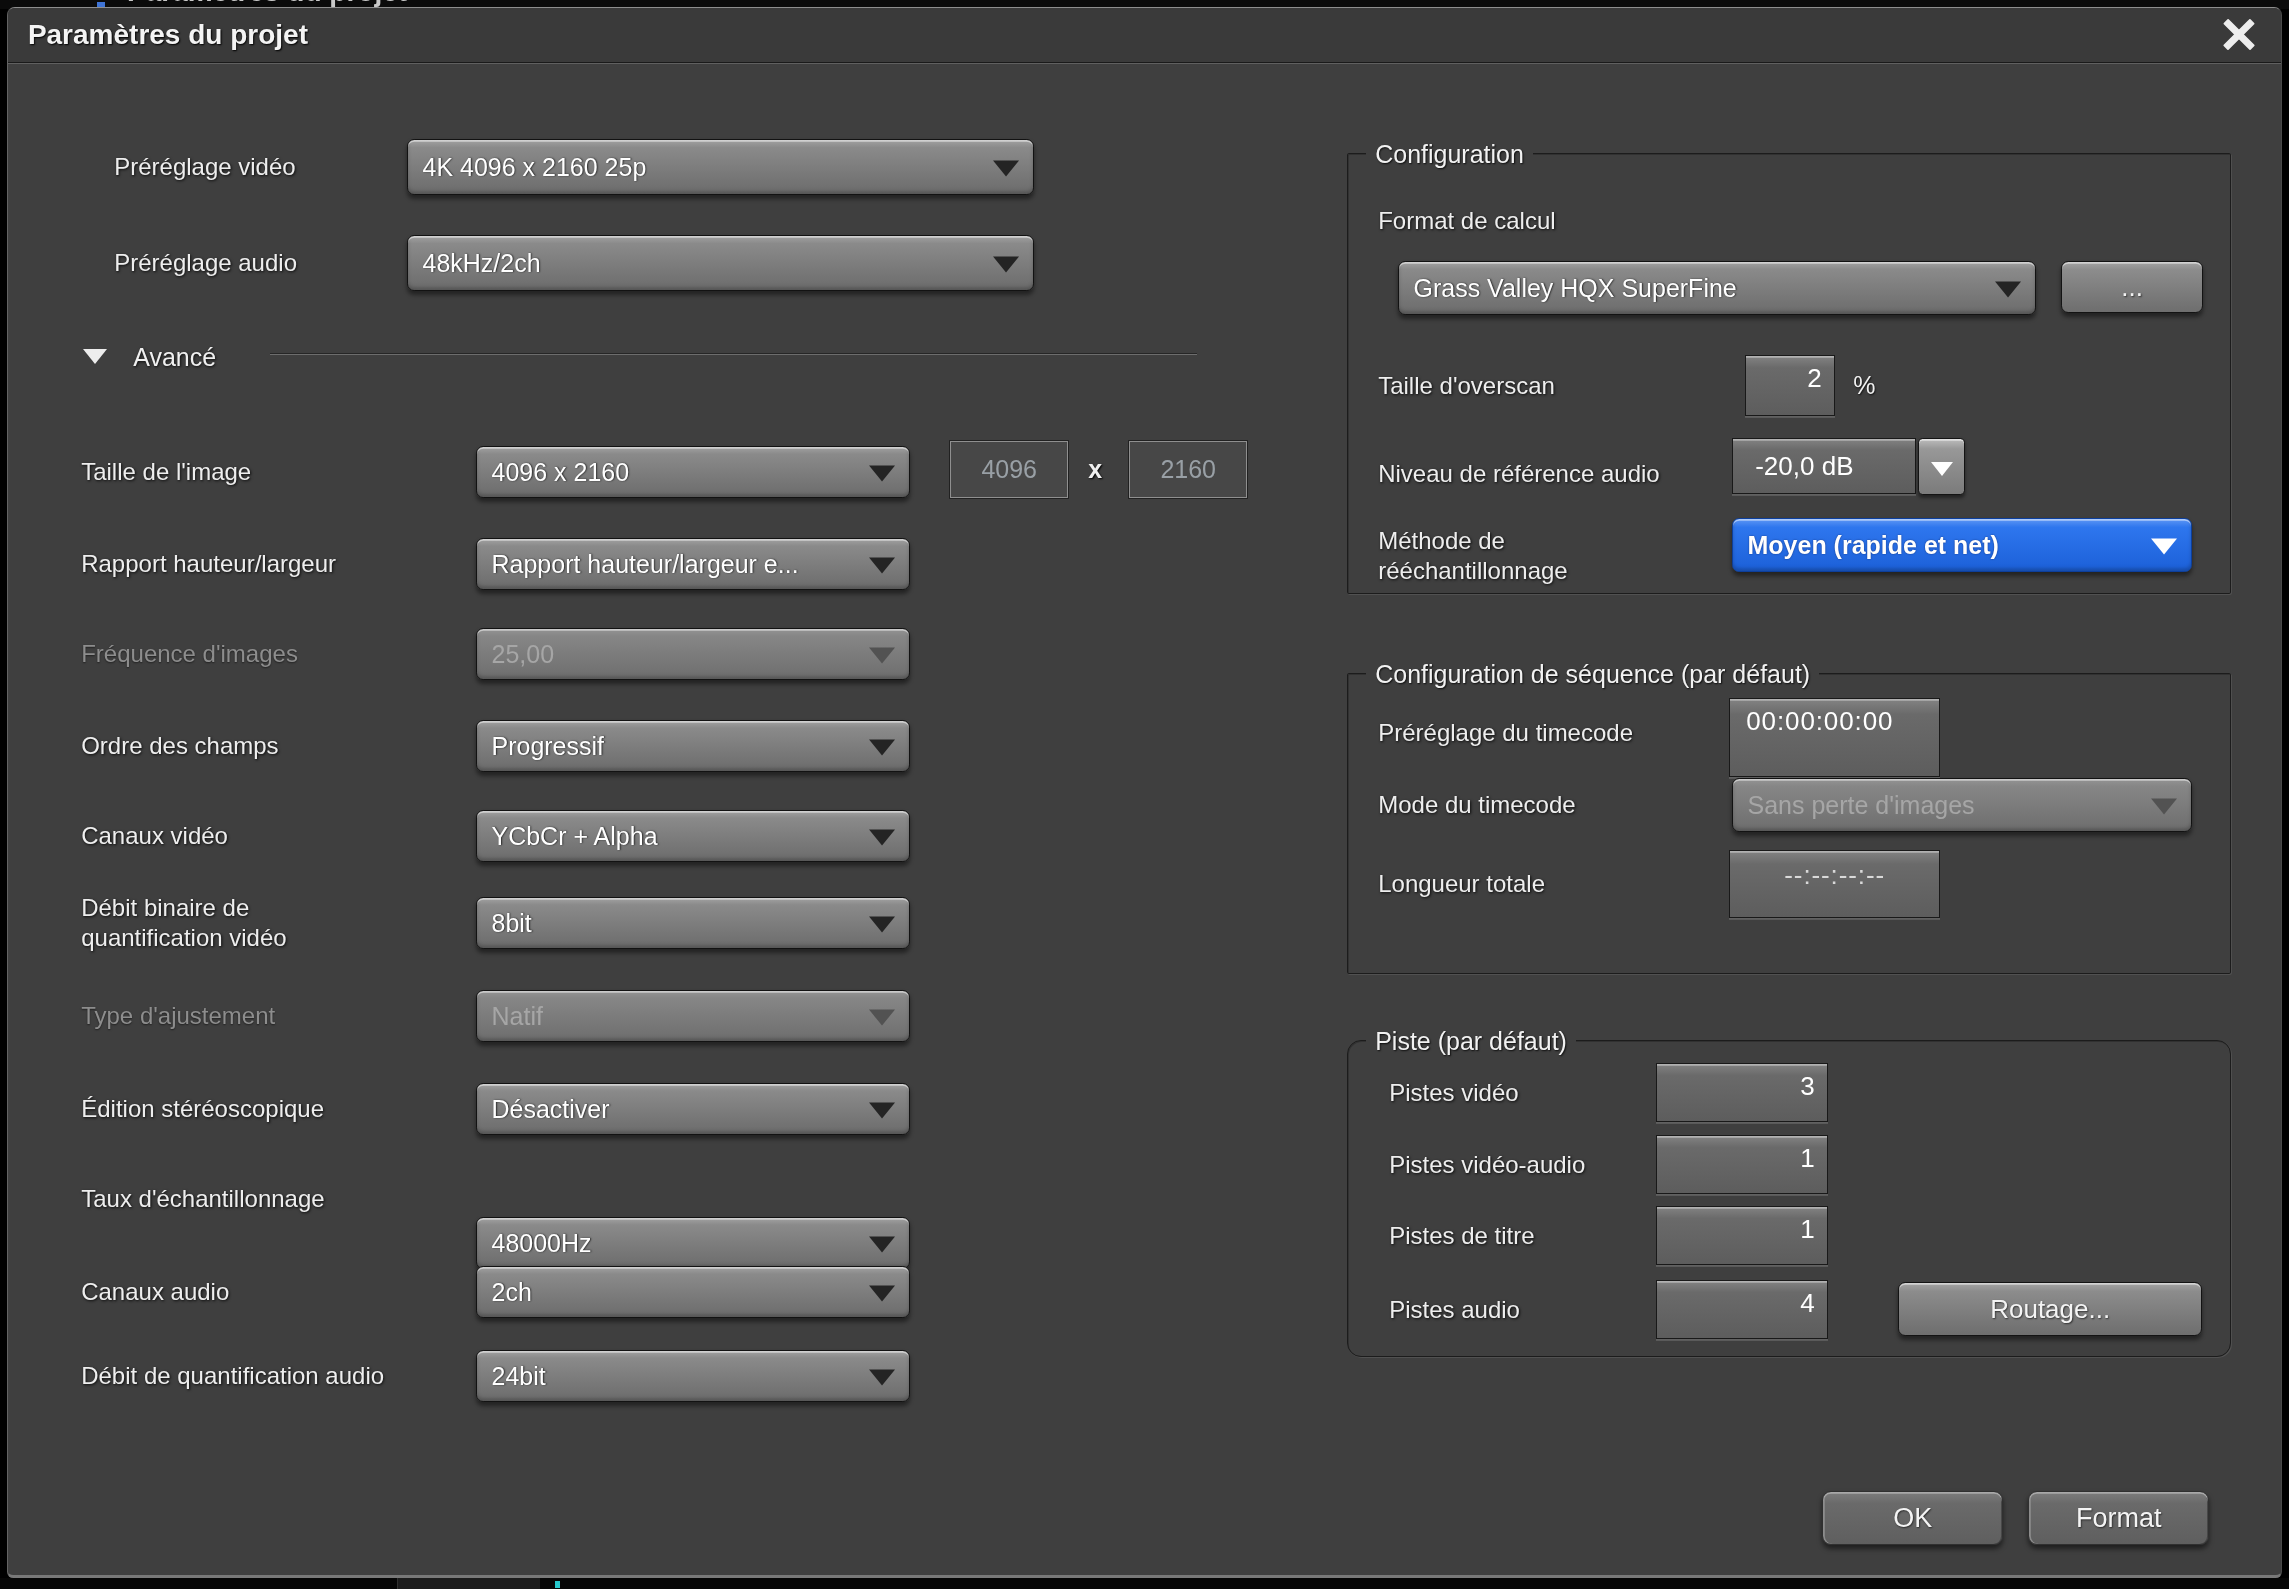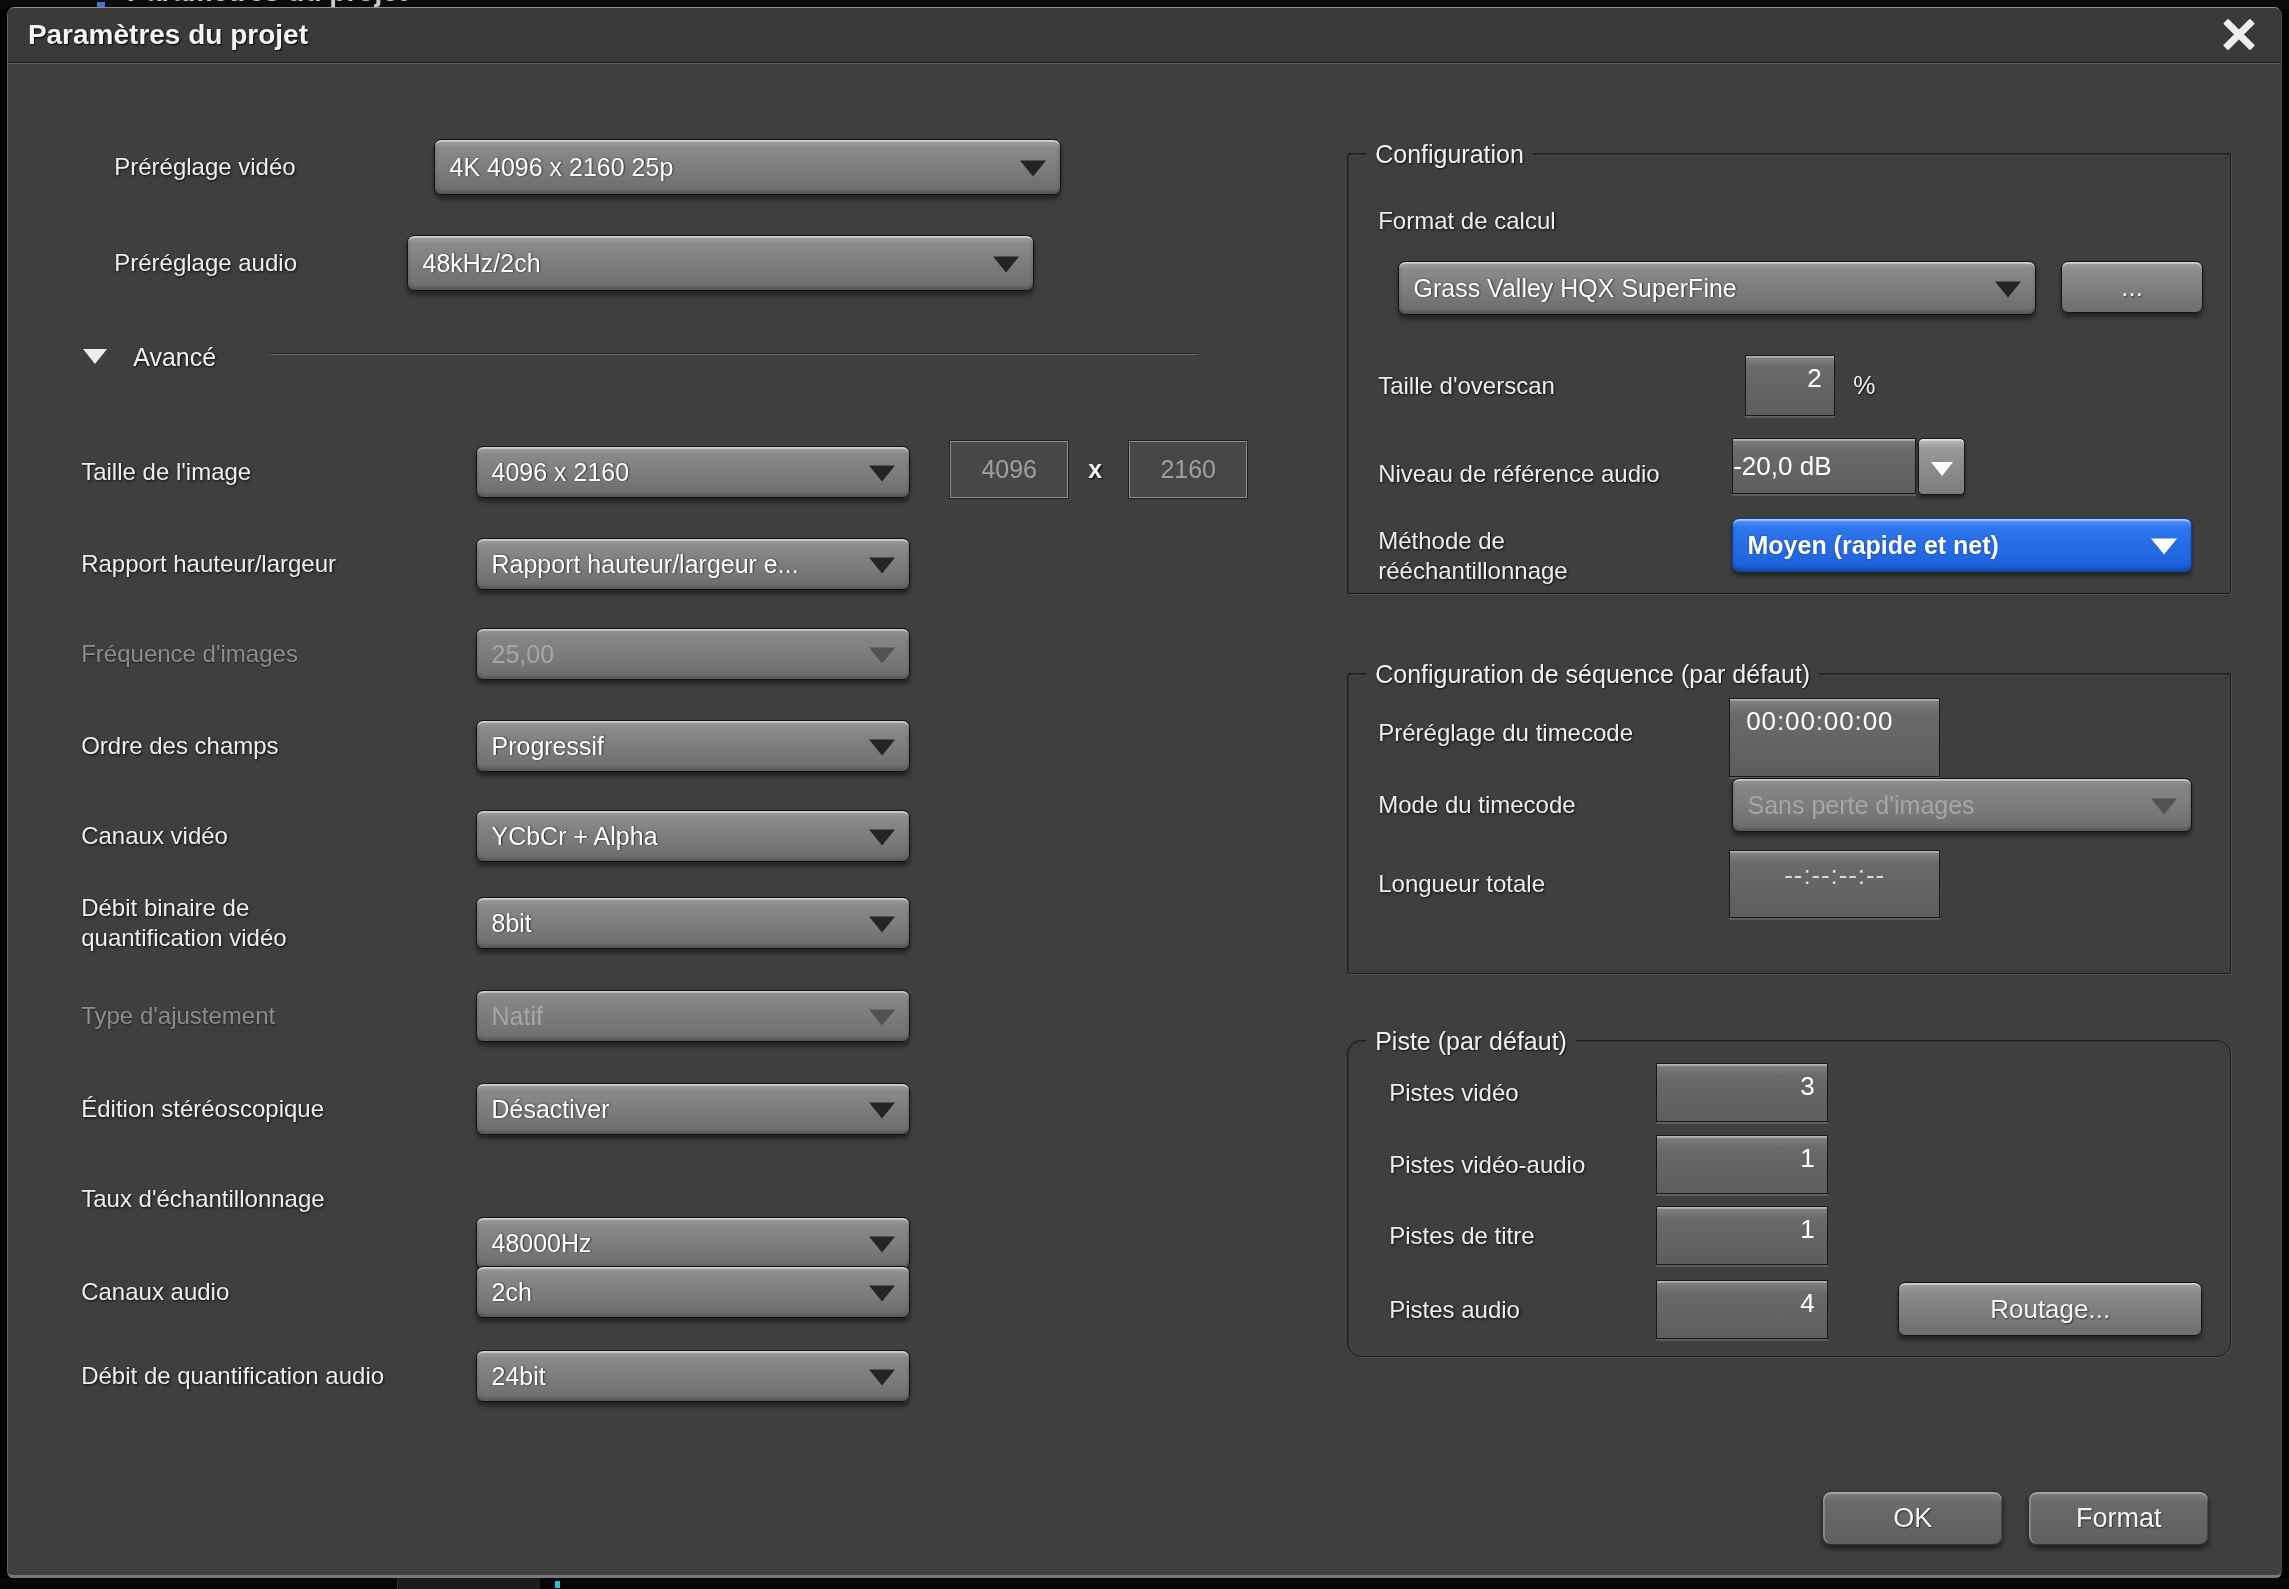--- a/index.html
+++ b/index.html
@@ -108,21 +108,21 @@
 
   <div class="titlebar">
     <span class="title">Paramètres du projet</span>
     <span class="close">
         <i class="b1"></i>
         <i class="b2"></i>
       </span>
   </div>
 
   <div class="llbl" style="left:106px;top:131px;height:56px;">Préréglage vidéo</div>
-  <div class="dd" style="left:399px;top:131px;width:627px;height:56px;margin-left:27px;">
+  <div class="dd" style="left:399px;top:131px;width:627px;height:56px;">
     <span class="val">4K 4096 x 2160 25p</span>
     <span class="arr"></span>
   </div>
 
   <div class="llbl" style="left:106px;top:227px;height:56px;">Préréglage audio</div>
   <div class="dd" style="left:399px;top:227px;width:627px;height:56px;">
     <span class="val">48kHz/2ch</span>
     <span class="arr"></span>
   </div>
 
@@ -215,21 +215,21 @@
     <span>...</span>
   </div>
 
   <div class="rlbl" style="top:347px;height:61px;">Taille d'overscan</div>
   <div class="edit num" style="left:1737px;top:347px;width:90px;height:61px;">
     <span>2</span>
   </div>
   <div class="unit" style="left:1845px;top:347px;width:54px;height:61px;">%</div>
 
   <div class="rlbl" style="top:419px;height:93px;">Niveau de référence audio</div>
-  <div class="edit" style="left:1724px;top:430px;width:184px;height:56px;display:flex;align-items:center;padding-left:0;">
+  <div class="edit" style="left:1724px;top:430px;width:184px;height:56px;display:flex;align-items:center;padding-left:22px;">
     <span>-20,0 dB</span>
   </div>
   <div class="spinbtn" style="left:1910px;top:430px;width:47px;height:57px;">
     <span class="arr"></span>
   </div>
 
   <div class="rlbl" style="top:498px;height:99px;">Méthode de rééchantillonnage</div>
   <div class="dd blue" style="left:1724px;top:510px;width:460px;height:54px;">
     <span class="val">Moyen (rapide et net)</span>
     <span class="arr"></span>

